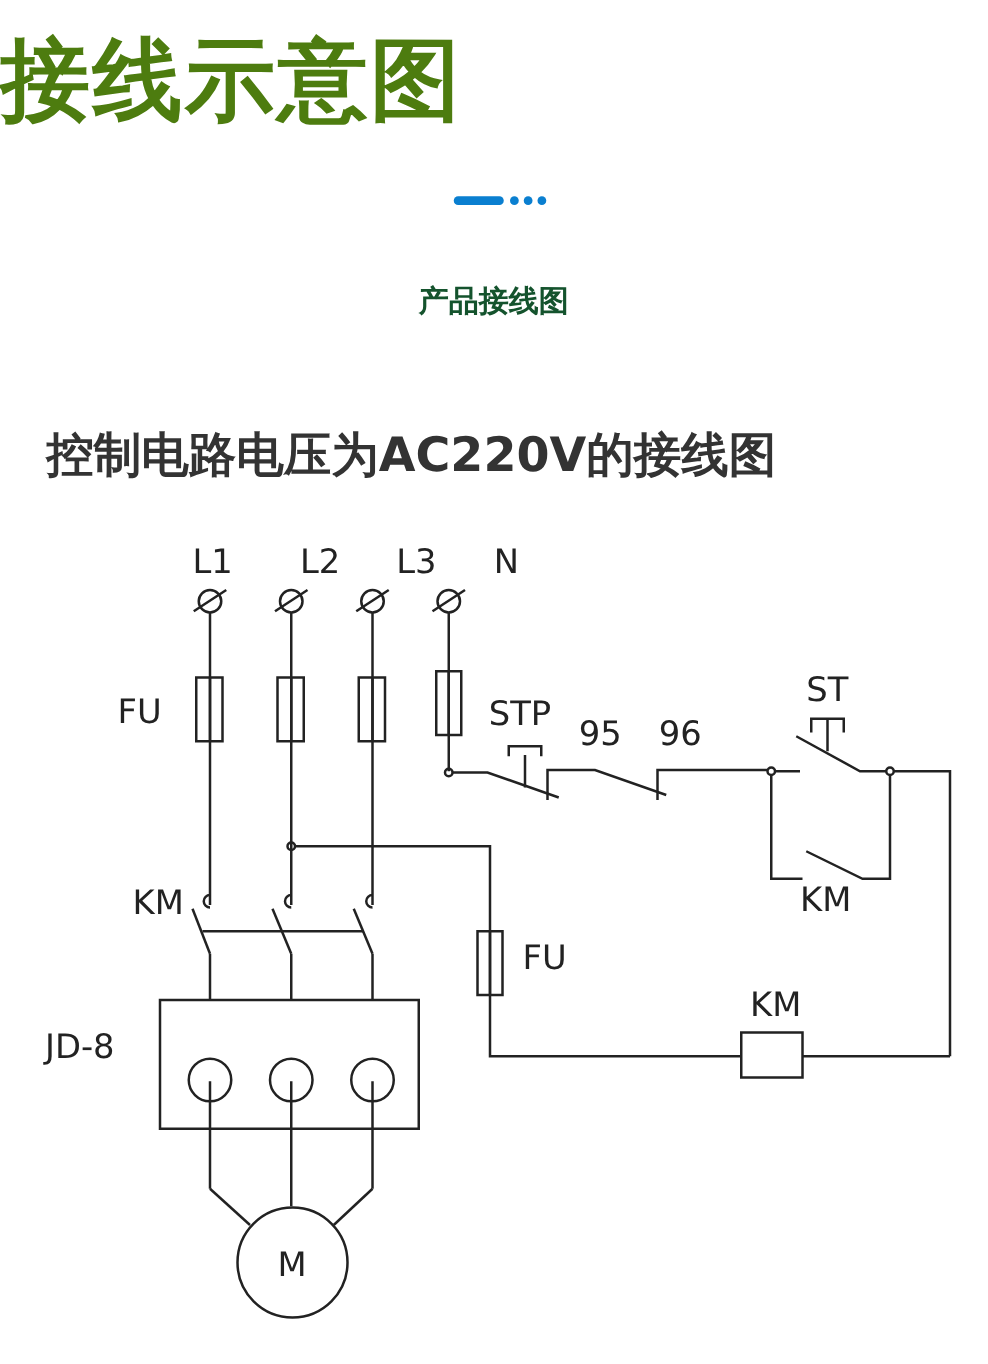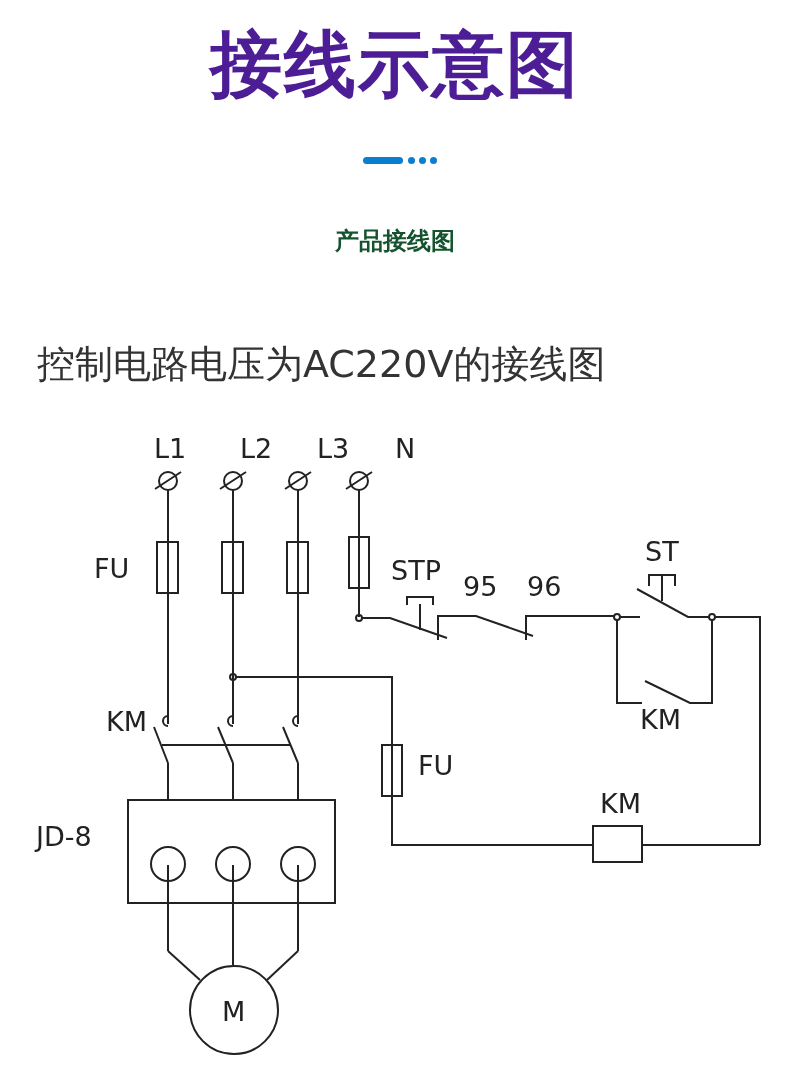--- a/index.html
+++ b/index.html
@@ -1,26 +1,26 @@
 <!DOCTYPE html>
 <html><head>
 <meta charset="utf-8">
 <style>
   html, body { margin: 0; padding: 0; background: #ffffff; }
   body { width: 790px; height: 1091px; position: relative; overflow: hidden;
          font-family: "DejaVu Sans", "Liberation Sans", sans-serif; color: #333333; }
-  .main-title { position: absolute; left: 0; width: 790px; top: 22px; text-align: center;
-         font-size: 72px; font-weight: bold; color: #4c1d95; letter-spacing: 2px; line-height: 84px; }
+  .main-title { position: absolute; left: 0; width: 790px; top: 22px; 
+         font-size: 72px; font-weight: bold; color: #4d7c0f; letter-spacing: 2px; line-height: 84px; }
   .divider { position: absolute; top: 157px; left: 363px; height: 8px; }
   .divider .bar { position: absolute; left: 0; top: 0; width: 40px; height: 7px; border-radius: 4px; background: #0a7fd0; }
   .divider .dot { position: absolute; top: 0; width: 7px; height: 7px; border-radius: 50%; background: #0a7fd0; }
   .sub-title { position: absolute; left: 0; width: 790px; top: 224px; text-align: center;
          font-size: 24px; font-weight: bold; color: #14532d; line-height: 34px; }
   .section-title { position: absolute; left: 37px; top: 338px; font-size: 38px; color: #333333;
-         line-height: 52px; font-weight: normal; }
+         line-height: 52px; font-weight: bold; }
   svg.diagram { position: absolute; left: 0; top: 0; }
   svg.diagram line, svg.diagram polyline, svg.diagram rect, svg.diagram circle, svg.diagram path {
     stroke: #222222; stroke-width: 2; fill: none; }
   svg.diagram text { font-family: "DejaVu Sans", "Liberation Sans", sans-serif; fill: #222222; font-size: 27px; }
 </style>
 </head>
 <body>
 
 <div class="main-title">接线示意图</div>
 

